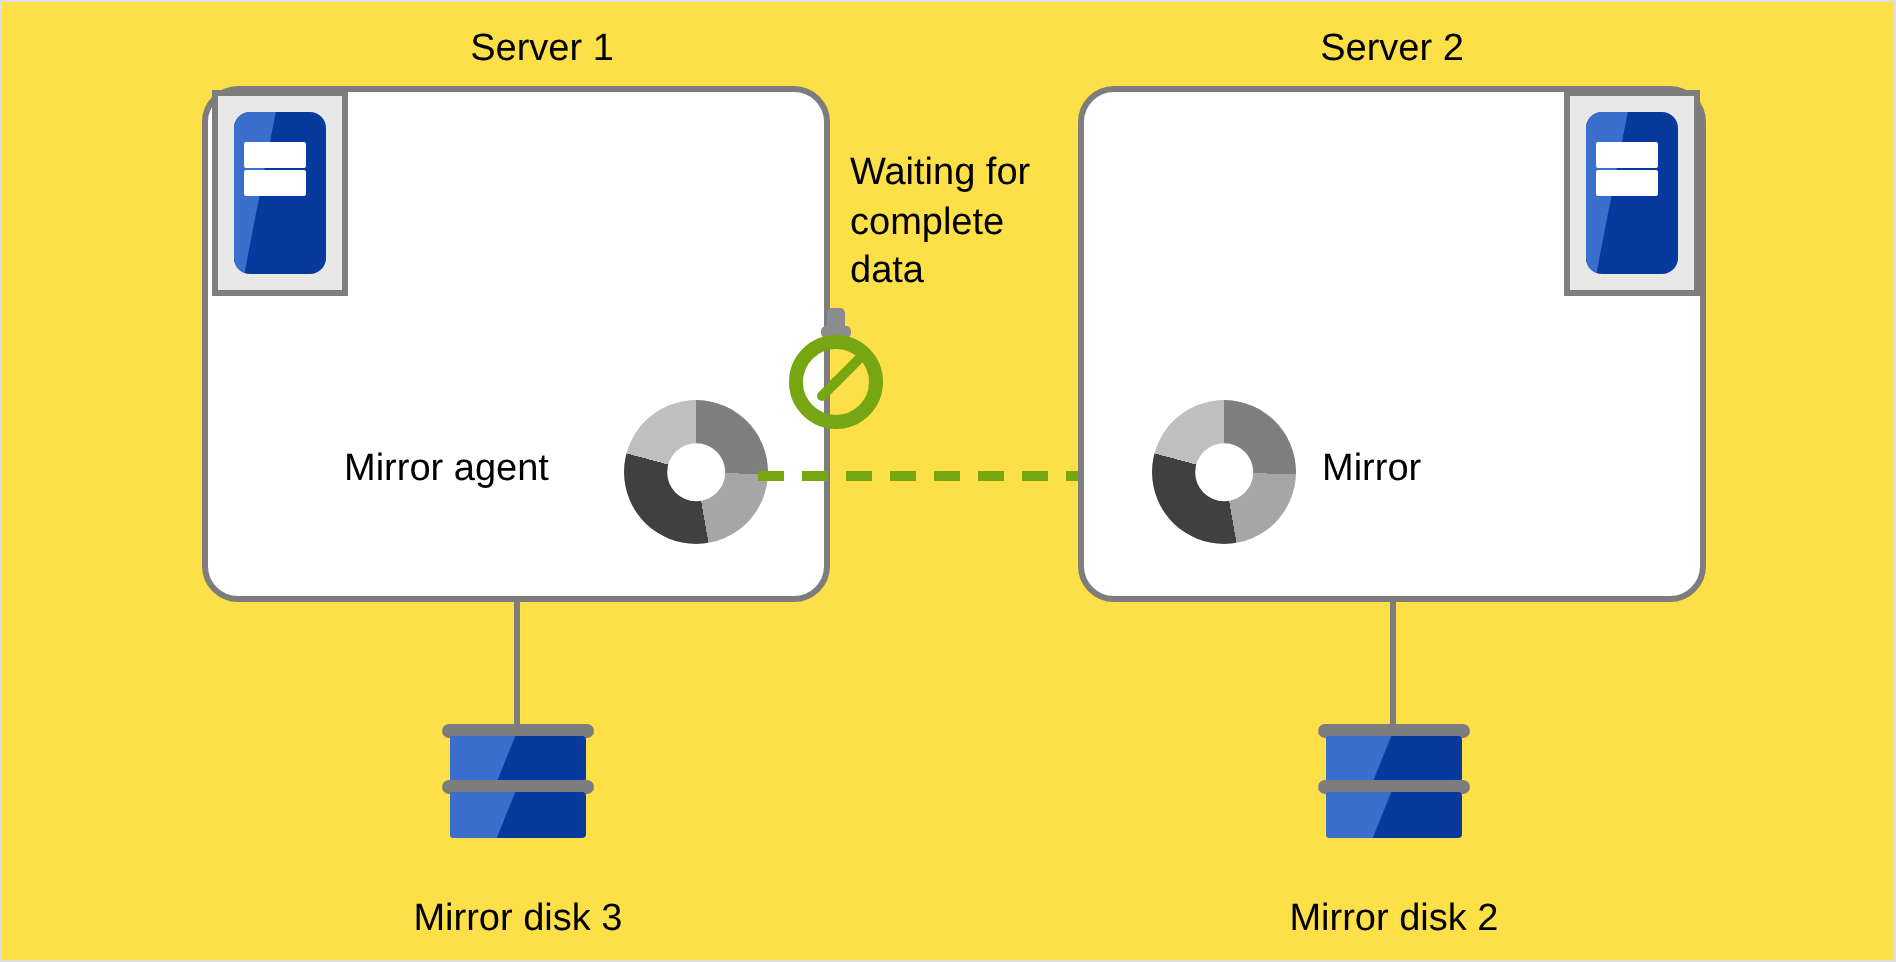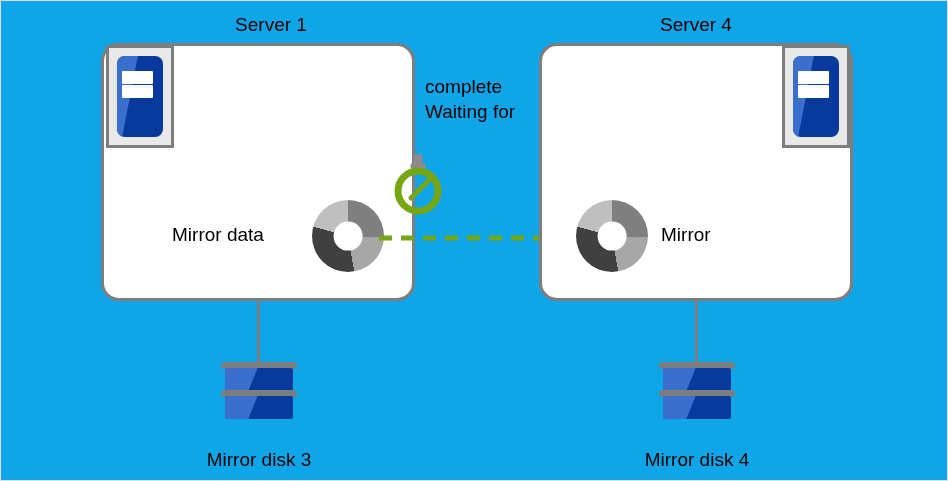--- a/index.html
+++ b/index.html
@@ -7,21 +7,21 @@
     padding: 0;
     background: #ffffff;
   }
   body {
     font-family: "Liberation Sans", sans-serif;
   }
   #canvas {
     position: relative;
     width: 948px;
     height: 481px;
-    background: #0ea5e9;
+    background: #fde047;
     border: 1px solid #dedede;
     box-sizing: border-box;
     overflow: hidden;
   }
 
   
   .server-box {
     position: absolute;
     border: 3px solid #7d7d7d;
     border-radius: 18px;
@@ -168,36 +168,37 @@
 
   <div class="server-icon" style="left:105px; top:44px;">
     <div class="card">
       <div class="bar b1"></div>
       <div class="bar b2"></div>
     </div>
   </div>
 
   <div class="donut" style="left:311px; top:199px;"></div>
 
-  <div class="node-label" style="left:171px; top:222px;">Mirror data</div>
+  <div class="node-label" style="left:171px; top:222px;">Mirror agent</div>
 
   <div class="vline" style="left:256px; top:298px; height:66px;"></div>
 
   <div class="disk" style="left:220px; top:361px;">
     <div class="plate p1"></div>
     <div class="block k1"></div>
     <div class="plate p2"></div>
     <div class="block k2"></div>
   </div>
 
   <div class="title-label" style="left:158px; top:447px; width:200px;">Mirror disk 3</div>
 
   <div class="note-text" style="left:424px; top:74px;">
+    <div>Waiting for</div>
     <div>complete</div>
-    <div>Waiting for</div>
+    <div>data</div>
   </div>
 
   <div class="stopwatch" style="left:390px; top:152px; width:54px; height:62px;">
     <svg width="54" height="62" viewBox="0 0 54 62">
 
       <rect x="22.5" y="1" width="9" height="12" rx="2.5" fill="#8c8c8c"></rect>
       <rect x="19.5" y="10" width="15" height="6" rx="2.5" fill="#8c8c8c"></rect>
 
       <circle cx="27" cy="38" r="20" fill="none" stroke="#76A713" stroke-width="7"></circle>
 
@@ -206,21 +207,21 @@
     </svg>
   </div>
 
   <div class="arrow-wrap" style="left:378px; top:222px; width:200px; height:30px;">
     <svg width="200" height="30" viewBox="0 0 200 30">
       <line x1="0" y1="15" x2="178" y2="15" stroke="#76A713" stroke-width="5" stroke-dasharray="13 9"></line>
       <polyline points="172,4 190,15 172,26" fill="none" stroke="#76A713" stroke-width="5" stroke-linecap="round" stroke-linejoin="round"></polyline>
     </svg>
   </div>
 
-  <div class="title-label" style="left:595px; top:12px; width:200px;">Server 4</div>
+  <div class="title-label" style="left:595px; top:12px; width:200px;">Server 2</div>
 
   <div class="server-box" style="left:538px; top:42px; width:314px; height:258px;"></div>
 
   <div class="server-icon" style="left:781px; top:44px;">
     <div class="card">
       <div class="bar b1"></div>
       <div class="bar b2"></div>
     </div>
   </div>
 
@@ -230,15 +231,15 @@
 
   <div class="vline" style="left:694px; top:298px; height:66px;"></div>
 
   <div class="disk" style="left:658px; top:361px;">
     <div class="plate p1"></div>
     <div class="block k1"></div>
     <div class="plate p2"></div>
     <div class="block k2"></div>
   </div>
 
-  <div class="title-label" style="left:596px; top:447px; width:200px;">Mirror disk 4</div>
+  <div class="title-label" style="left:596px; top:447px; width:200px;">Mirror disk 2</div>
 
 </div>
 
 </body></html>

